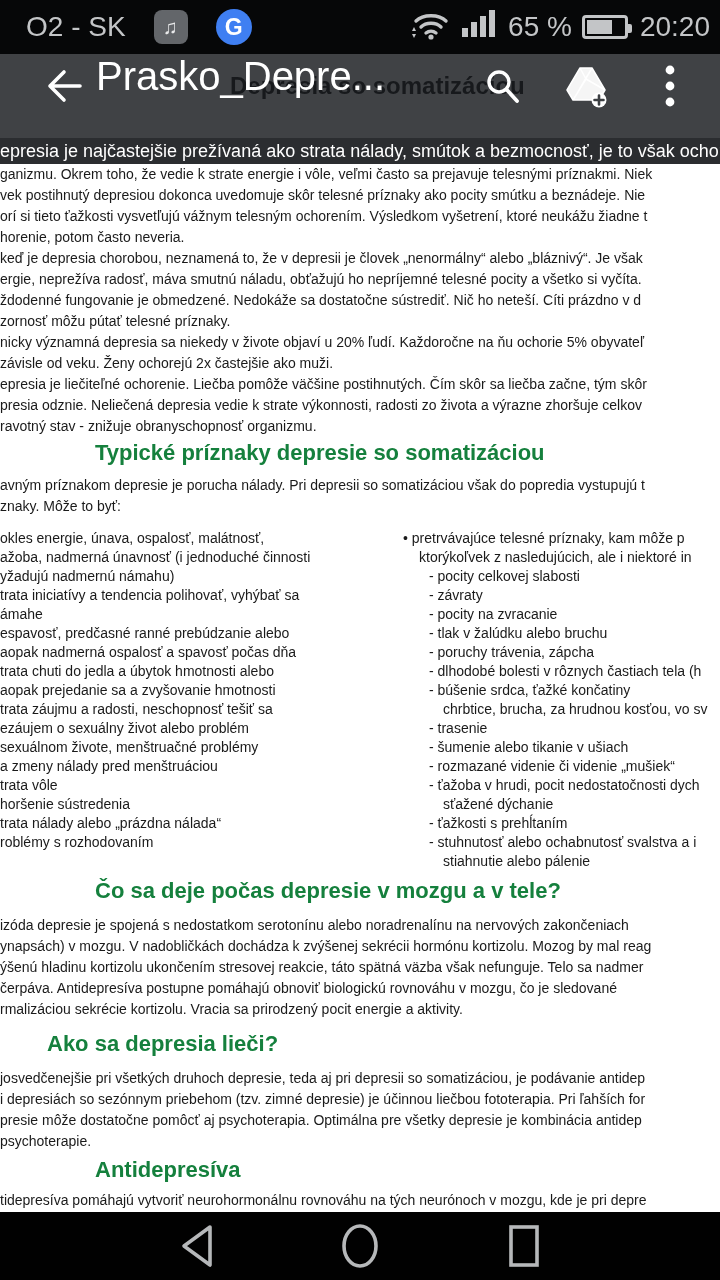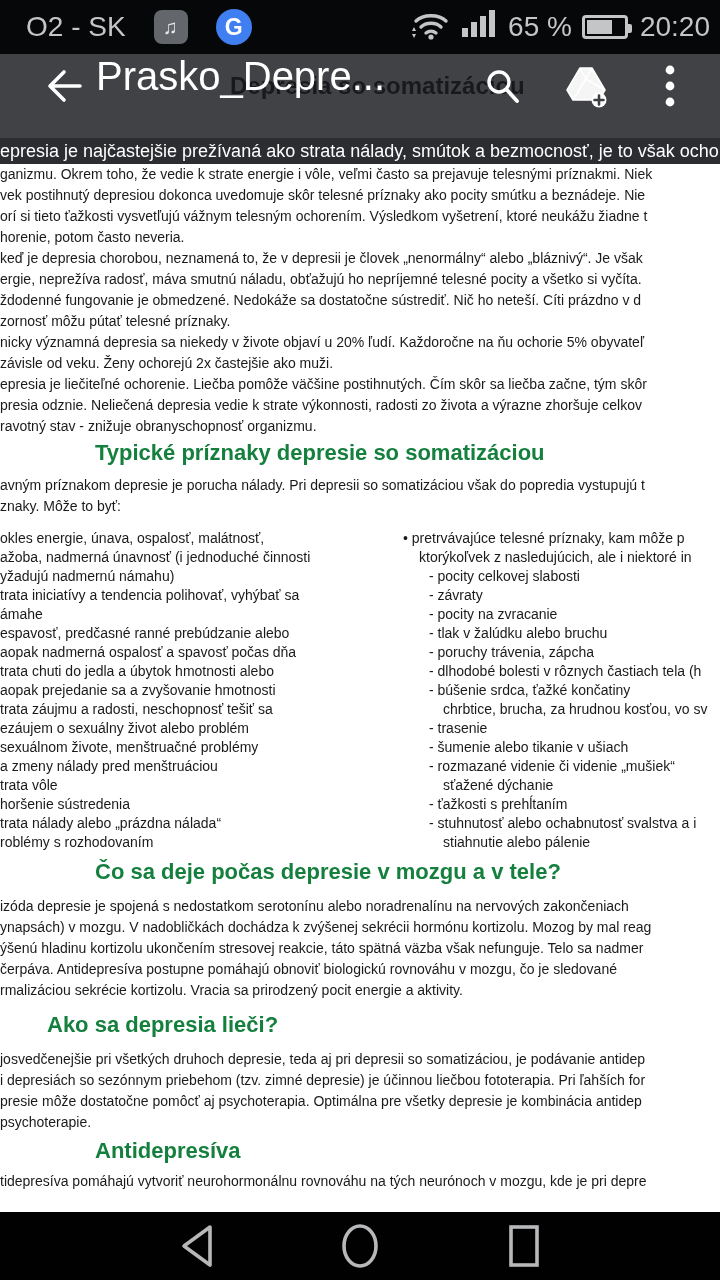--- a/index.html
+++ b/index.html
@@ -189,20 +189,21 @@
           <div class="tl i2">- závraty</div>
           <div class="tl i2">- pocity na zvracanie</div>
           <div class="tl i2">- tlak v žalúdku alebo bruchu</div>
           <div class="tl i2">- poruchy trávenia, zápcha</div>
           <div class="tl i2">- dlhodobé bolesti v rôznych častiach tela (h</div>
           <div class="tl i2">- búšenie srdca, ťažké končatiny</div>
           <div class="tl i3">chrbtice, brucha, za hrudnou kosťou, vo sv</div>
           <div class="tl i2">- trasenie</div>
           <div class="tl i2">- šumenie alebo tikanie v ušiach</div>
           <div class="tl i2">- rozmazané videnie či videnie „mušiek“</div>
+          <div class="tl i2">- ťažoba v hrudi, pocit nedostatočnosti dych</div>
           <div class="tl i3">sťažené dýchanie</div>
           <div class="tl i2">- ťažkosti s prehĺtaním</div>
           <div class="tl i2">- stuhnutosť alebo ochabnutosť svalstva a i</div>
           <div class="tl i3">stiahnutie alebo pálenie</div>
         </div>
       </div>
       <div class="dheading" id="b-h-brain">Čo sa deje počas depresie v mozgu a v tele?</div>
       <div class="dpara" id="b-brain">
         <div class="tl">izóda depresie je spojená s nedostatkom serotonínu alebo noradrenalínu na nervových zakončeniach</div>
         <div class="tl">ynapsách) v mozgu. V nadobličkách dochádza k zvýšenej sekrécii hormónu kortizolu. Mozog by mal reag</div>

